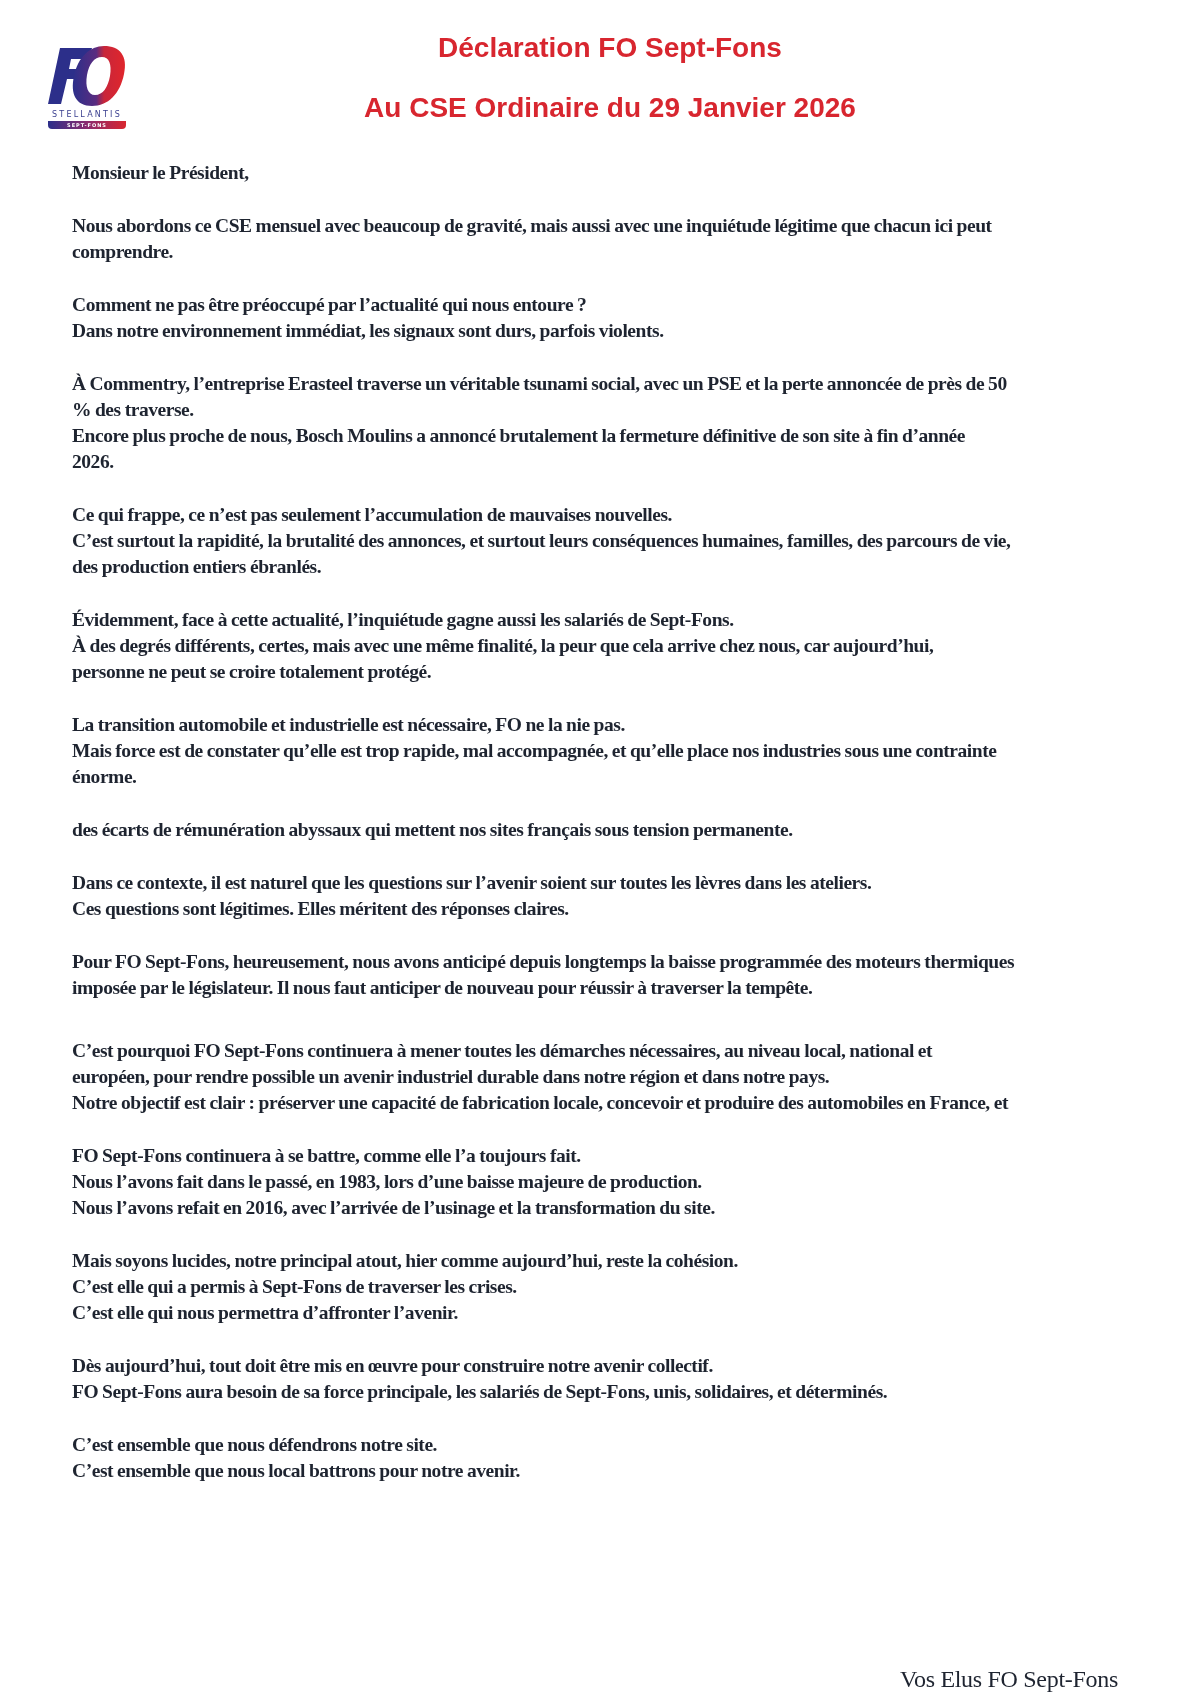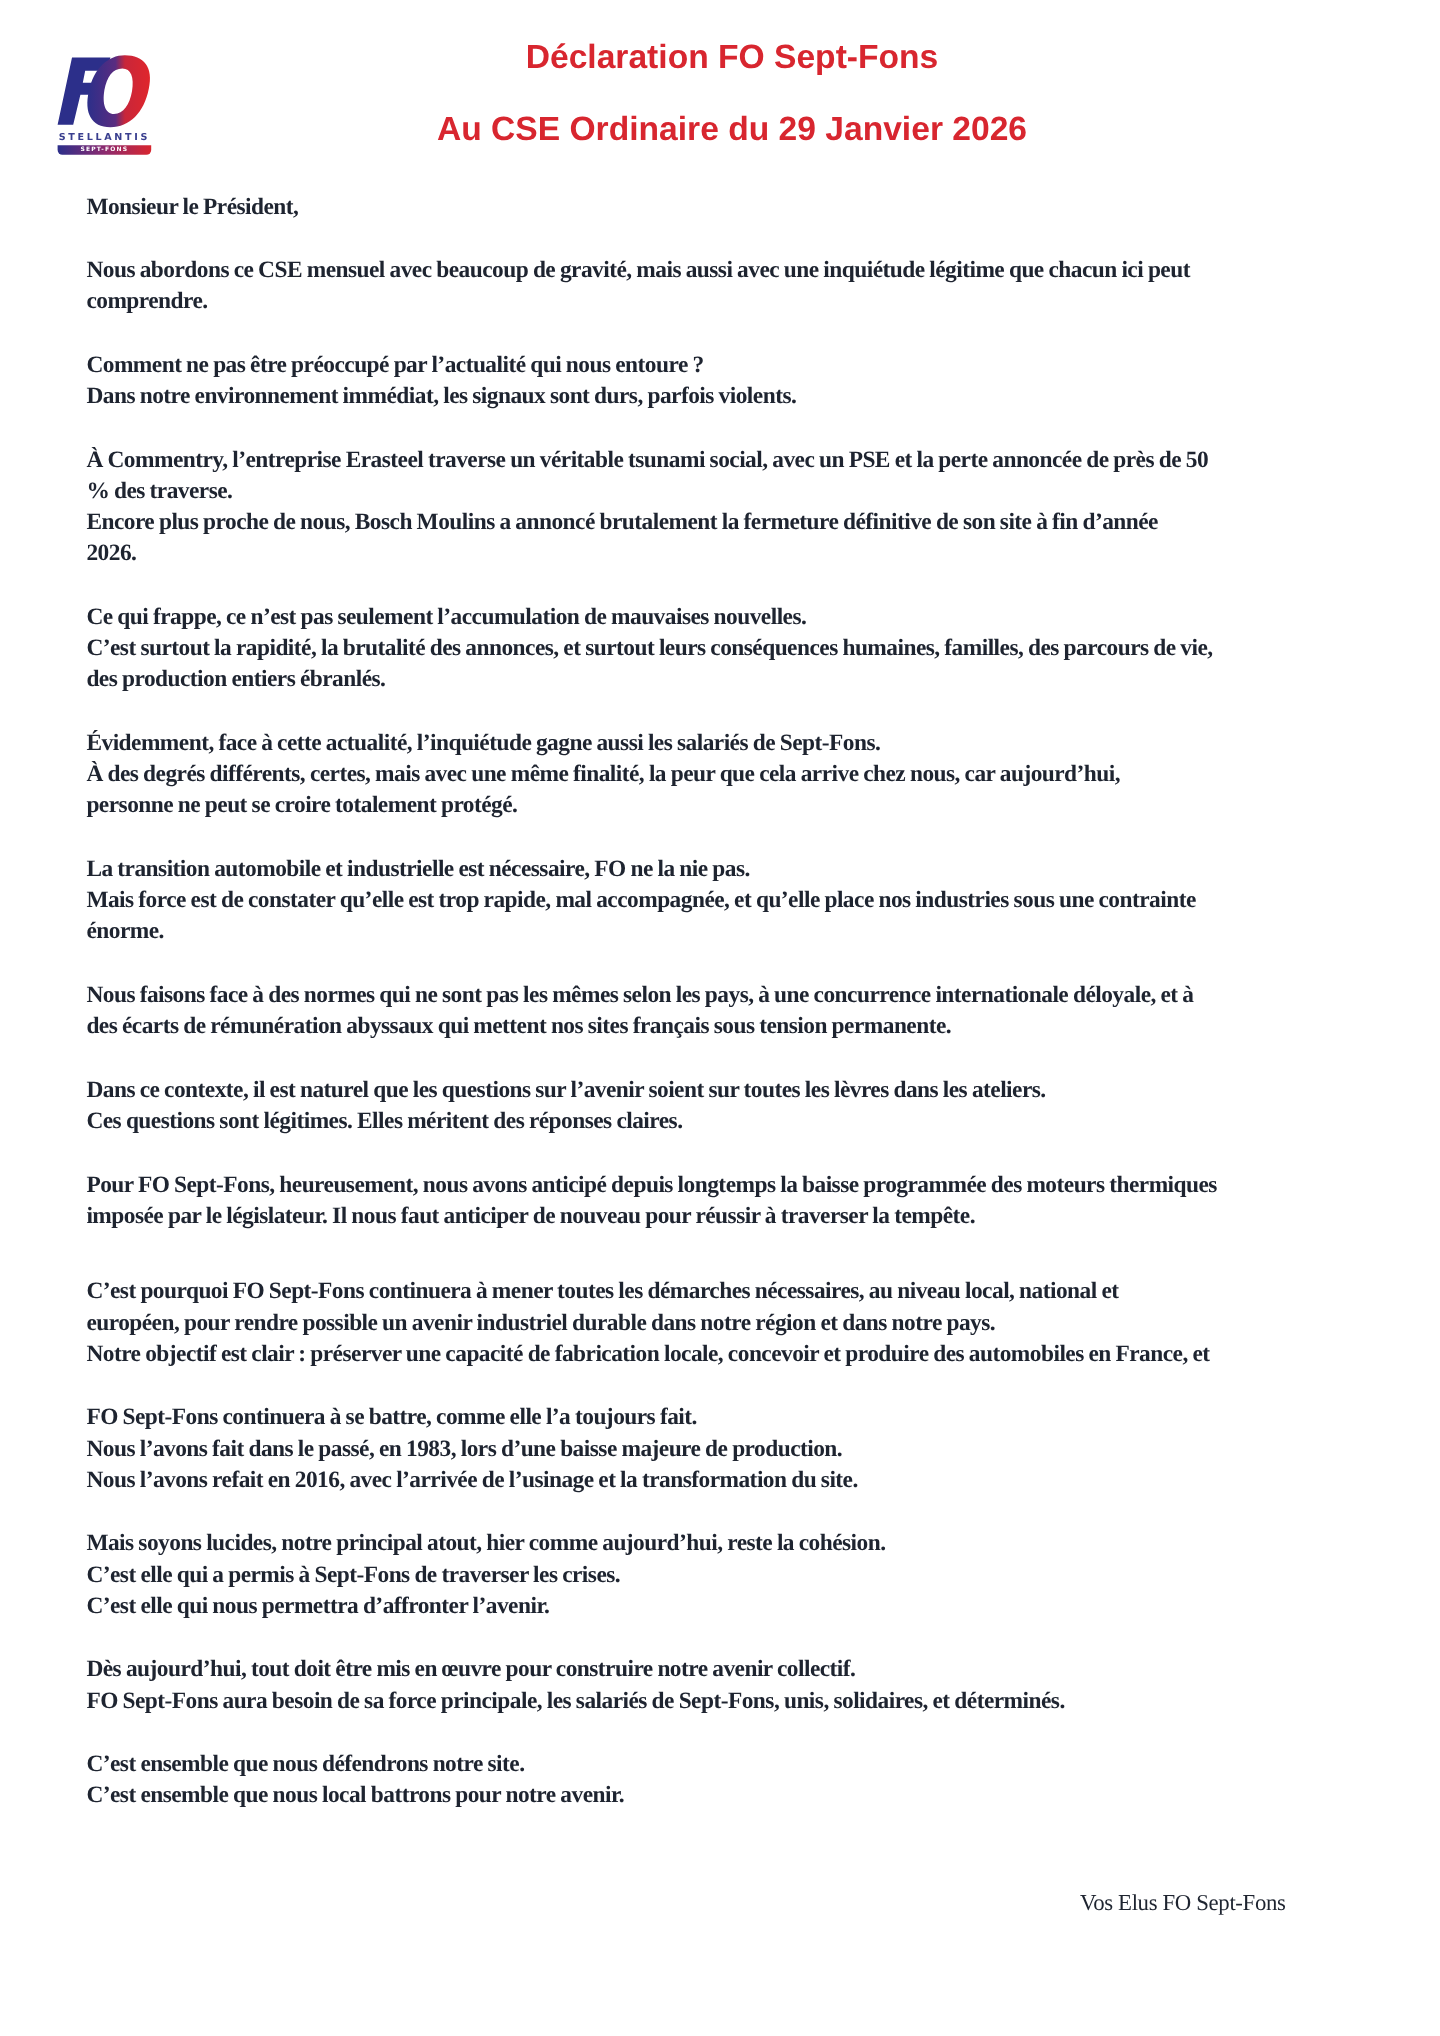--- a/index.html
+++ b/index.html
@@ -38,21 +38,20 @@
       position: absolute;
       left: 0;
       top: 68px;
       width: 82px;
       text-align: center;
       font-family: "DejaVu Sans", sans-serif;
       font-size: 8px;
       letter-spacing: 2.2px;
       color: #3a3f8f;
       line-height: 9px;
-      font-weight: bold;
     }
     .logo-bar {
       position: absolute;
       left: 2px;
       top: 79px;
       width: 78px;
       height: 8px;
       background: linear-gradient(90deg, #2c2f8a 0%, #8b2a6f 50%, #d8262f 100%);
       border-radius: 0 0 4px 4px;
       color: #ffffff;
@@ -94,23 +93,23 @@
       margin: 0 0 27px 0;
     }
     .para .line {
       display: block;
       font-weight: bold;
     }
     .para-gap-extra { margin-bottom: 37px; }
     .signature {
       position: absolute;
       left: 900px;
-      top: 1574px;
+      top: 1666px;
       font-family: "Liberation Serif", serif;
-      font-size: 19px;
+      font-size: 24px;
       line-height: 26px;
       color: #1e2430;
       letter-spacing: -0.3px;
     }
   </style>
 </head>
 <body>
 
 <div class="page">
 
@@ -170,21 +169,20 @@
       <span class="line">personne ne peut se croire totalement protégé.</span>
     </p>
 
     <p class="para">
       <span class="line">La transition automobile et industrielle est nécessaire, FO ne la nie pas.</span>
       <span class="line">Mais force est de constater qu’elle est trop rapide, mal accompagnée, et qu’elle place nos industries sous une contrainte</span>
       <span class="line">énorme.</span>
     </p>
 
     <p class="para">
-      <span class="line">Nous faisons face à des normes qui ne sont pas les mêmes selon les pays, à une concurrence internationale déloyale, et à</span>
       <span class="line">des écarts de rémunération abyssaux qui mettent nos sites français sous tension permanente.</span>
     </p>
 
     <p class="para">
       <span class="line">Dans ce contexte, il est naturel que les questions sur l’avenir soient sur toutes les lèvres dans les ateliers.</span>
       <span class="line">Ces questions sont légitimes. Elles méritent des réponses claires.</span>
     </p>
 
     <p class="para para-gap-extra">
       <span class="line">Pour FO Sept-Fons, heureusement, nous avons anticipé depuis longtemps la baisse programmée des moteurs thermiques</span>

